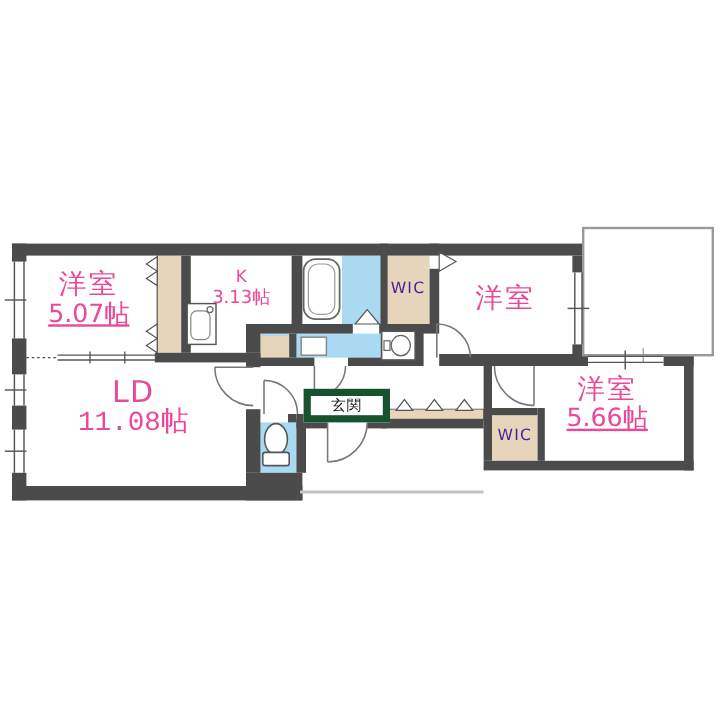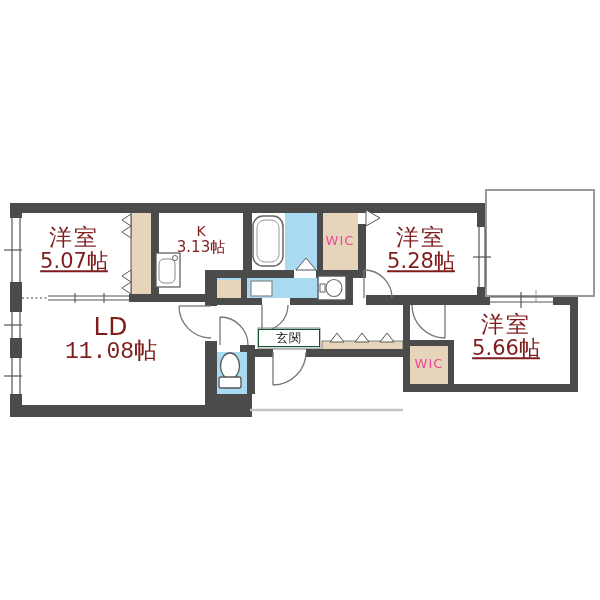--- a/index.html
+++ b/index.html
@@ -1,29 +1,29 @@
 <!DOCTYPE html>
 <html><head>
 <meta charset="utf-8">
 <style>
   html,body{margin:0;padding:0;background:#fff;}
   #canvas{position:relative;width:600px;height:600px;background:#ffffff;overflow:hidden;
           font-family:"DejaVu Sans","Liberation Sans",sans-serif;}
   #plan-svg{position:absolute;left:0;top:0;}
-  .lbl{position:absolute;transform:translate(-50%,-50%);text-align:center;color:#7f1d1d;
+  .lbl{position:absolute;transform:translate(-50%,-50%);text-align:center;color:#ec4899;
        line-height:1.08;white-space:nowrap;}
   .room .l1{font-size:23px;letter-spacing:2px;}
   .room .l2{font-size:21px;text-decoration:underline;}
   .ld .l1{font-size:25px;letter-spacing:1px;}
   .ld .l2{font-size:23px;font-family:Liberation Mono, monospace;}
   .kit .l1{font-size:14px;}
   .kit .l2{font-size:15px;}
-  .wic{font-size:13px;color:#ec4899;letter-spacing:1px;}
+  .wic{font-size:13px;color:#4c1d95;letter-spacing:1px;}
   .genkan{position:absolute;transform:translate(-50%,-50%);font-size:12px;color:#111;
-          background:#ffffff;border:1px solid #14532d;padding:0 17px;line-height:16px;letter-spacing:1px;}
+          background:#ffffff;border:6px solid #14532d;padding:0 17px;line-height:16px;letter-spacing:1px;}
   .l1,.l2{display:block;}
 </style>
 </head>
 <body>
 
 <div id="canvas">
 
 <svg id="plan-svg" width="600" height="600" viewBox="0 0 600 600">
 
   <g>
@@ -158,21 +158,20 @@
     <span class="l2">5.07帖</span>
   </div>
 
   <div class="lbl kit" style="left:201px;top:240px;">
     <span class="l1">K</span>
     <span class="l2">3.13帖</span>
   </div>
 
   <div class="lbl room" style="left:421px;top:249px;">
     <span class="l1">洋室</span>
-    <span class="l2">5.28帖</span>
   </div>
 
   <div class="lbl room" style="left:506px;top:336px;">
     <span class="l1">洋室</span>
     <span class="l2">5.66帖</span>
   </div>
 
   <div class="lbl ld" style="left:111px;top:339px;">
     <span class="l1">LD</span>
     <span class="l2">11.08帖</span>

